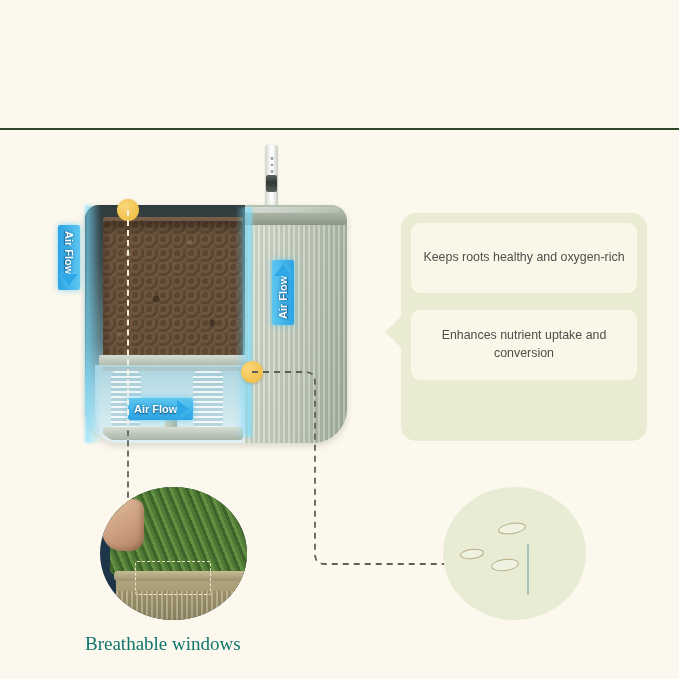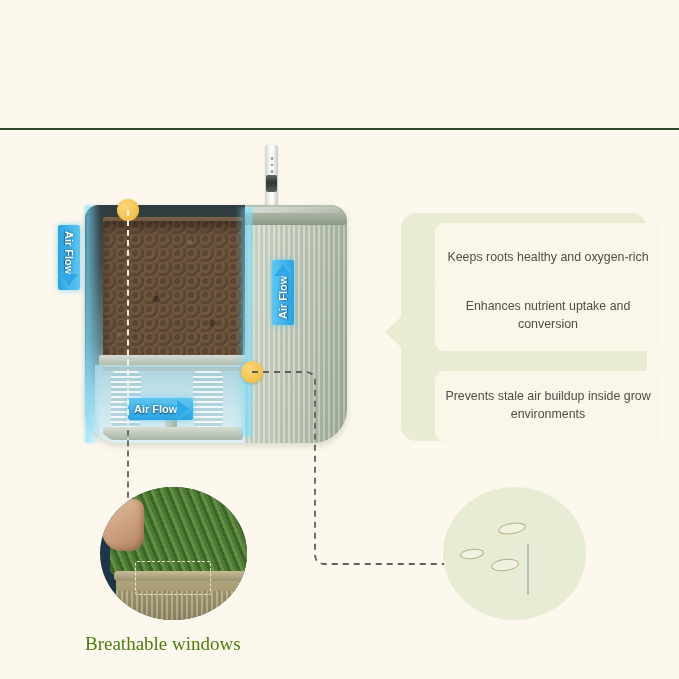--- a/index.html
+++ b/index.html
@@ -203,28 +203,28 @@
   }
   .callout-point{
     position:absolute;left:385px;top:315px;width:0;height:0;
     border-top:17px solid transparent;border-bottom:17px solid transparent;
     border-right:18px solid #e9ecd2;
   }
   .benefit{
     position:absolute;left:10px;width:226px;height:70px;
     background:#faf6e8;border-radius:9px;
     display:flex;align-items:center;justify-content:center;
-    text-align:center;padding:0 10px;box-sizing:border-box;margin-left:24px;
+    text-align:center;padding:0 10px;box-sizing:border-box;
   }
   .benefit p{
     margin:0;font-size:12.4px;line-height:1.45;color:#4b504a;
     font-family:"Liberation Sans",sans-serif;
   }
   .b1{top:10px;}
-  .b2{top:68px;}
+  .b2{top:97px;}
   .b3{top:158px;}
 
   
   .photo-circle{
     position:absolute;left:100px;top:487px;width:147px;height:133px;
     border-radius:50%;overflow:hidden;
     background:linear-gradient(180deg,#2b4a63 0%,#20384c 35%,#1b3042 100%);
   }
   .photo-plants{
     position:absolute;left:10px;top:-4px;width:145px;height:92px;
@@ -272,21 +272,21 @@
   .v2{left:17px;top:62px;width:22px;height:8px;transform:rotate(-6deg);}
   .v3{left:48px;top:72px;width:26px;height:10px;transform:rotate(-7deg);}
   .vent-line{
     position:absolute;left:84px;top:57px;width:2px;height:51px;
     background:#a9c3bb;border-radius:1px;
   }
 
   .feature-label{
     position:absolute;
     font-family:"Liberation Serif",serif;
-    font-size:19px;color:#4d7c0f;white-space:nowrap;
+    font-size:19px;color:#0f766e;white-space:nowrap;
   }
   .label-left{left:85px;top:633px;}
   .label-right{left:455px;top:633px;}
 </style>
 </head>
 <body>
 
 <div id="stage">
 
   <div class="header-rule"></div>
@@ -349,23 +349,20 @@
   </svg>
 
   <div class="callout-point"></div>
   <div class="callout">
     <div class="benefit b1">
       <p>Keeps roots healthy and oxygen-rich</p>
     </div>
     <div class="benefit b2">
       <p>Enhances nutrient uptake and conversion</p>
     </div>
-    <div class="benefit b3">
-      <p>Prevents stale air buildup inside grow environments</p>
-    </div>
   </div>
 
   <div class="photo-circle">
     <div class="photo-plants"></div>
     <div class="photo-hand"></div>
     <div class="photo-pot"></div>
     <div class="photo-pot-rim"></div>
     <div class="photo-pot-ribs"></div>
     <div class="photo-dash"></div>
   </div>

